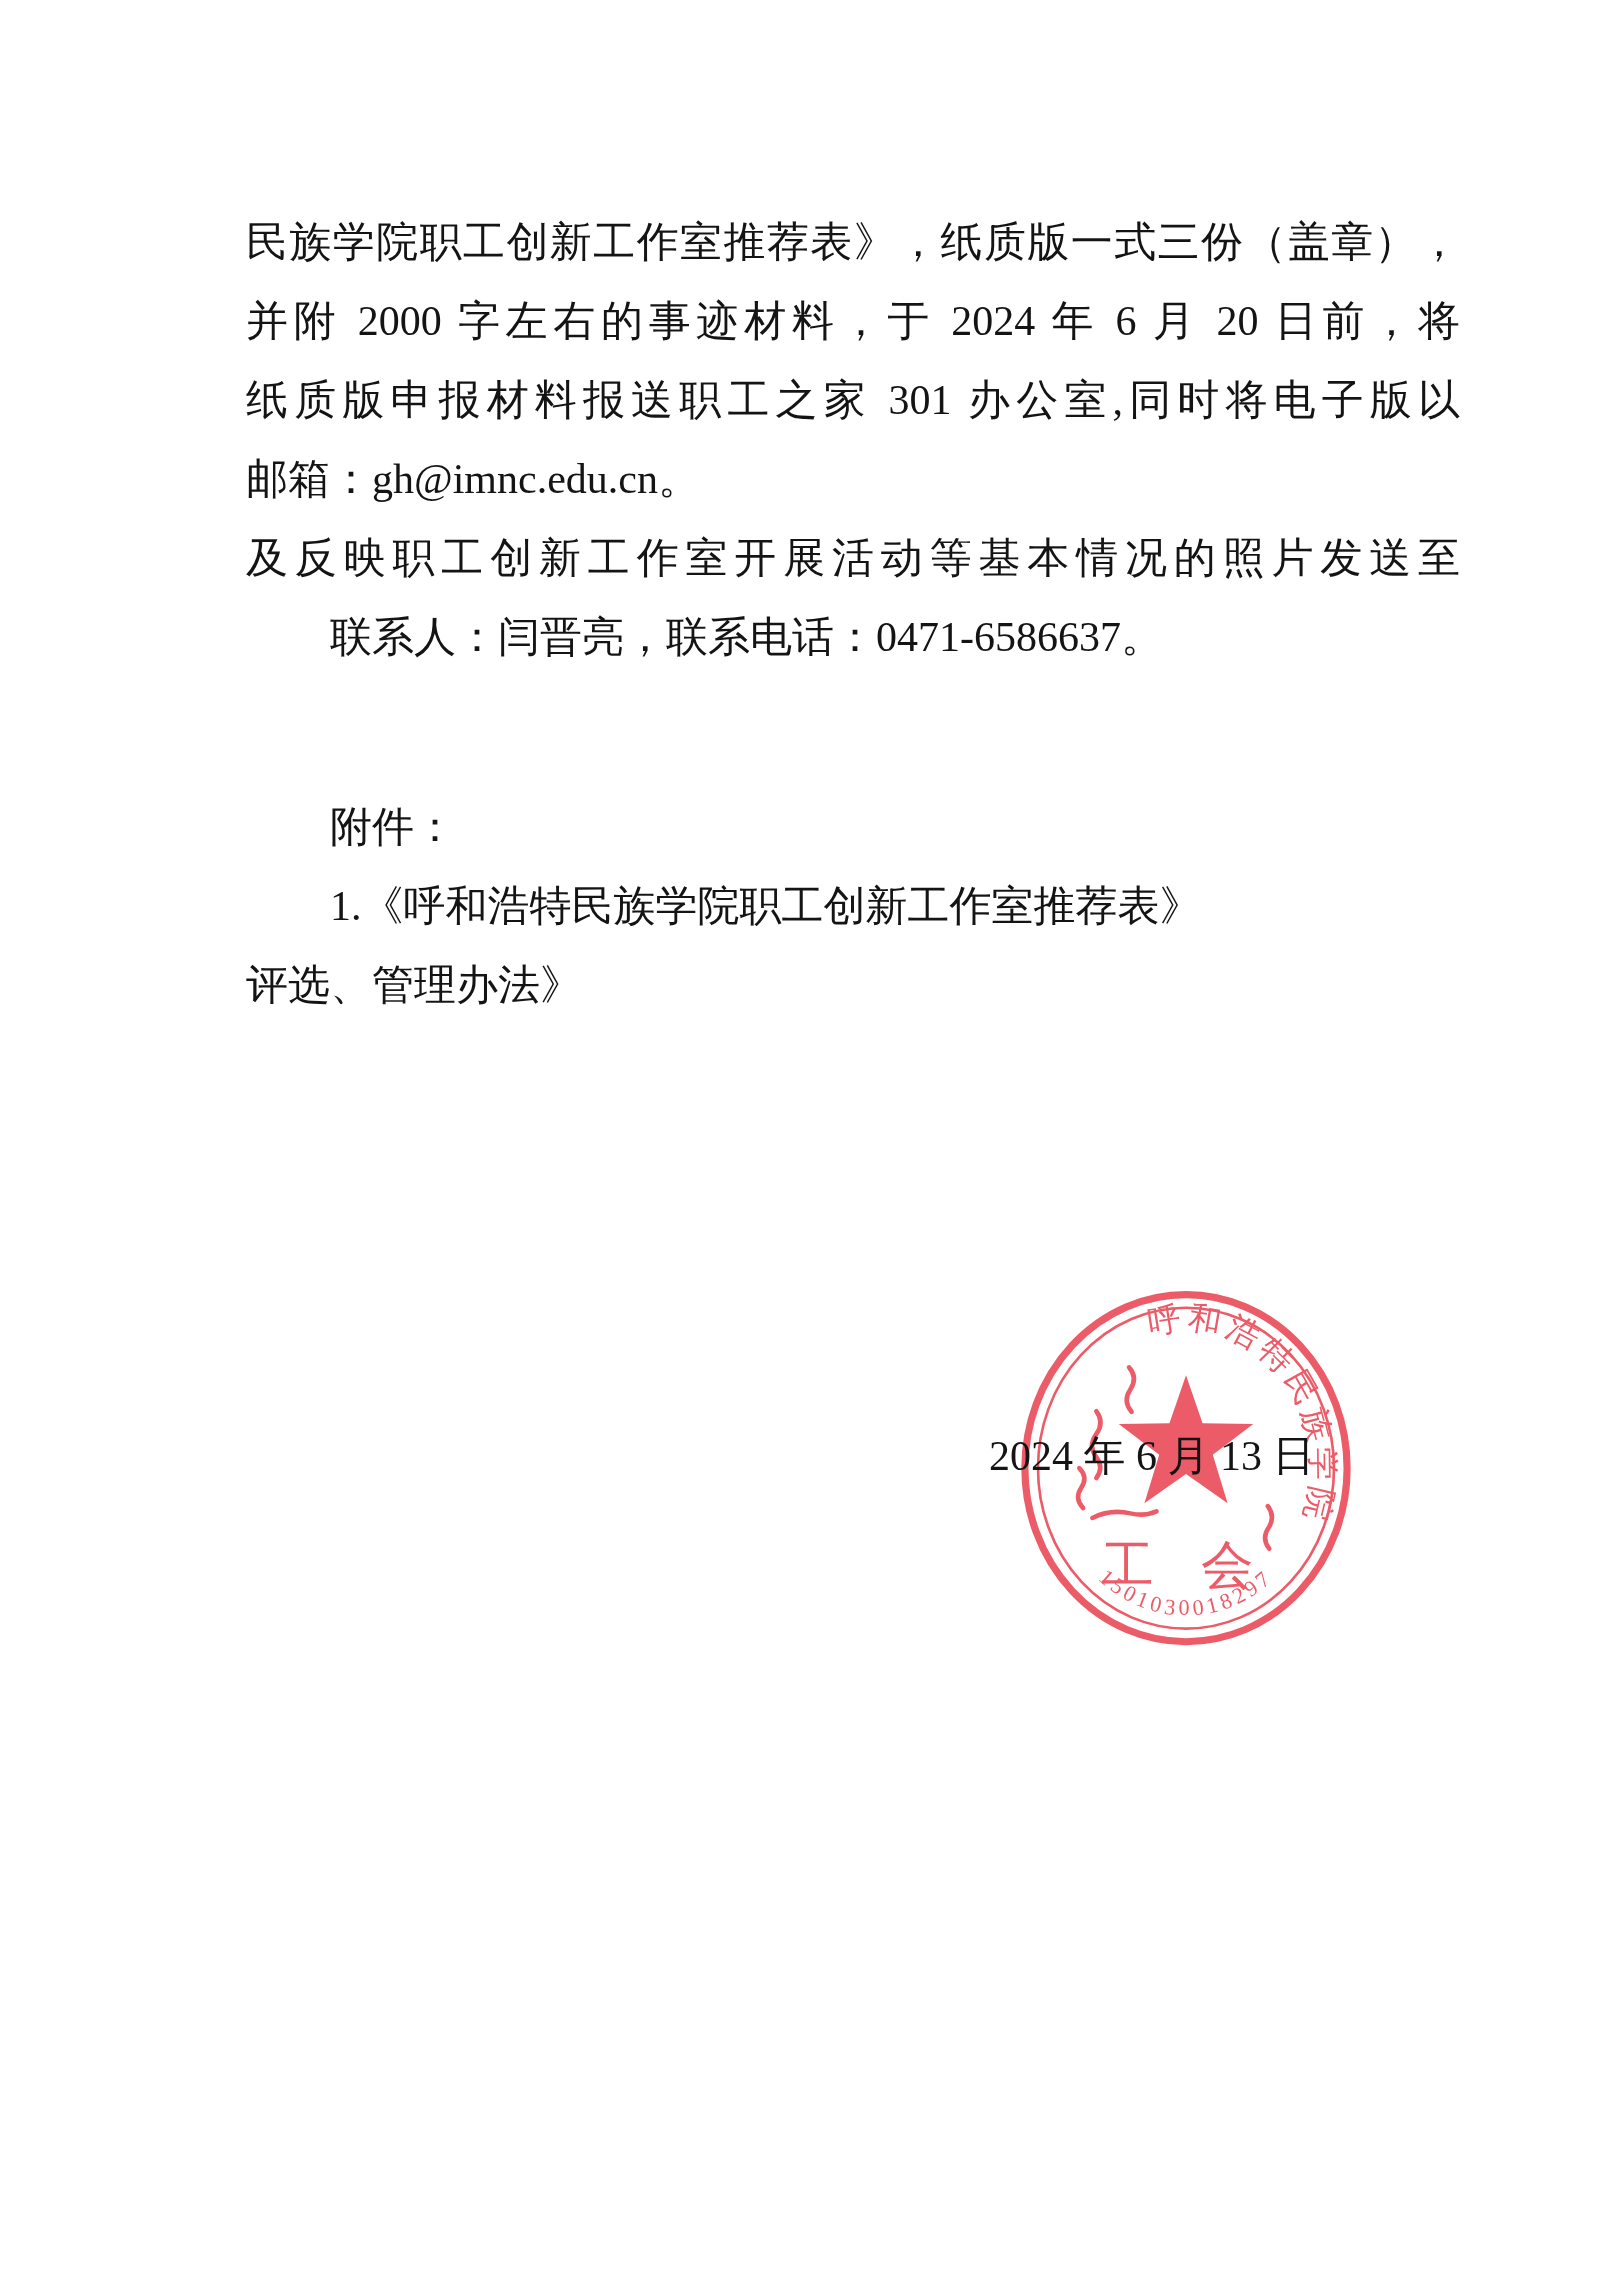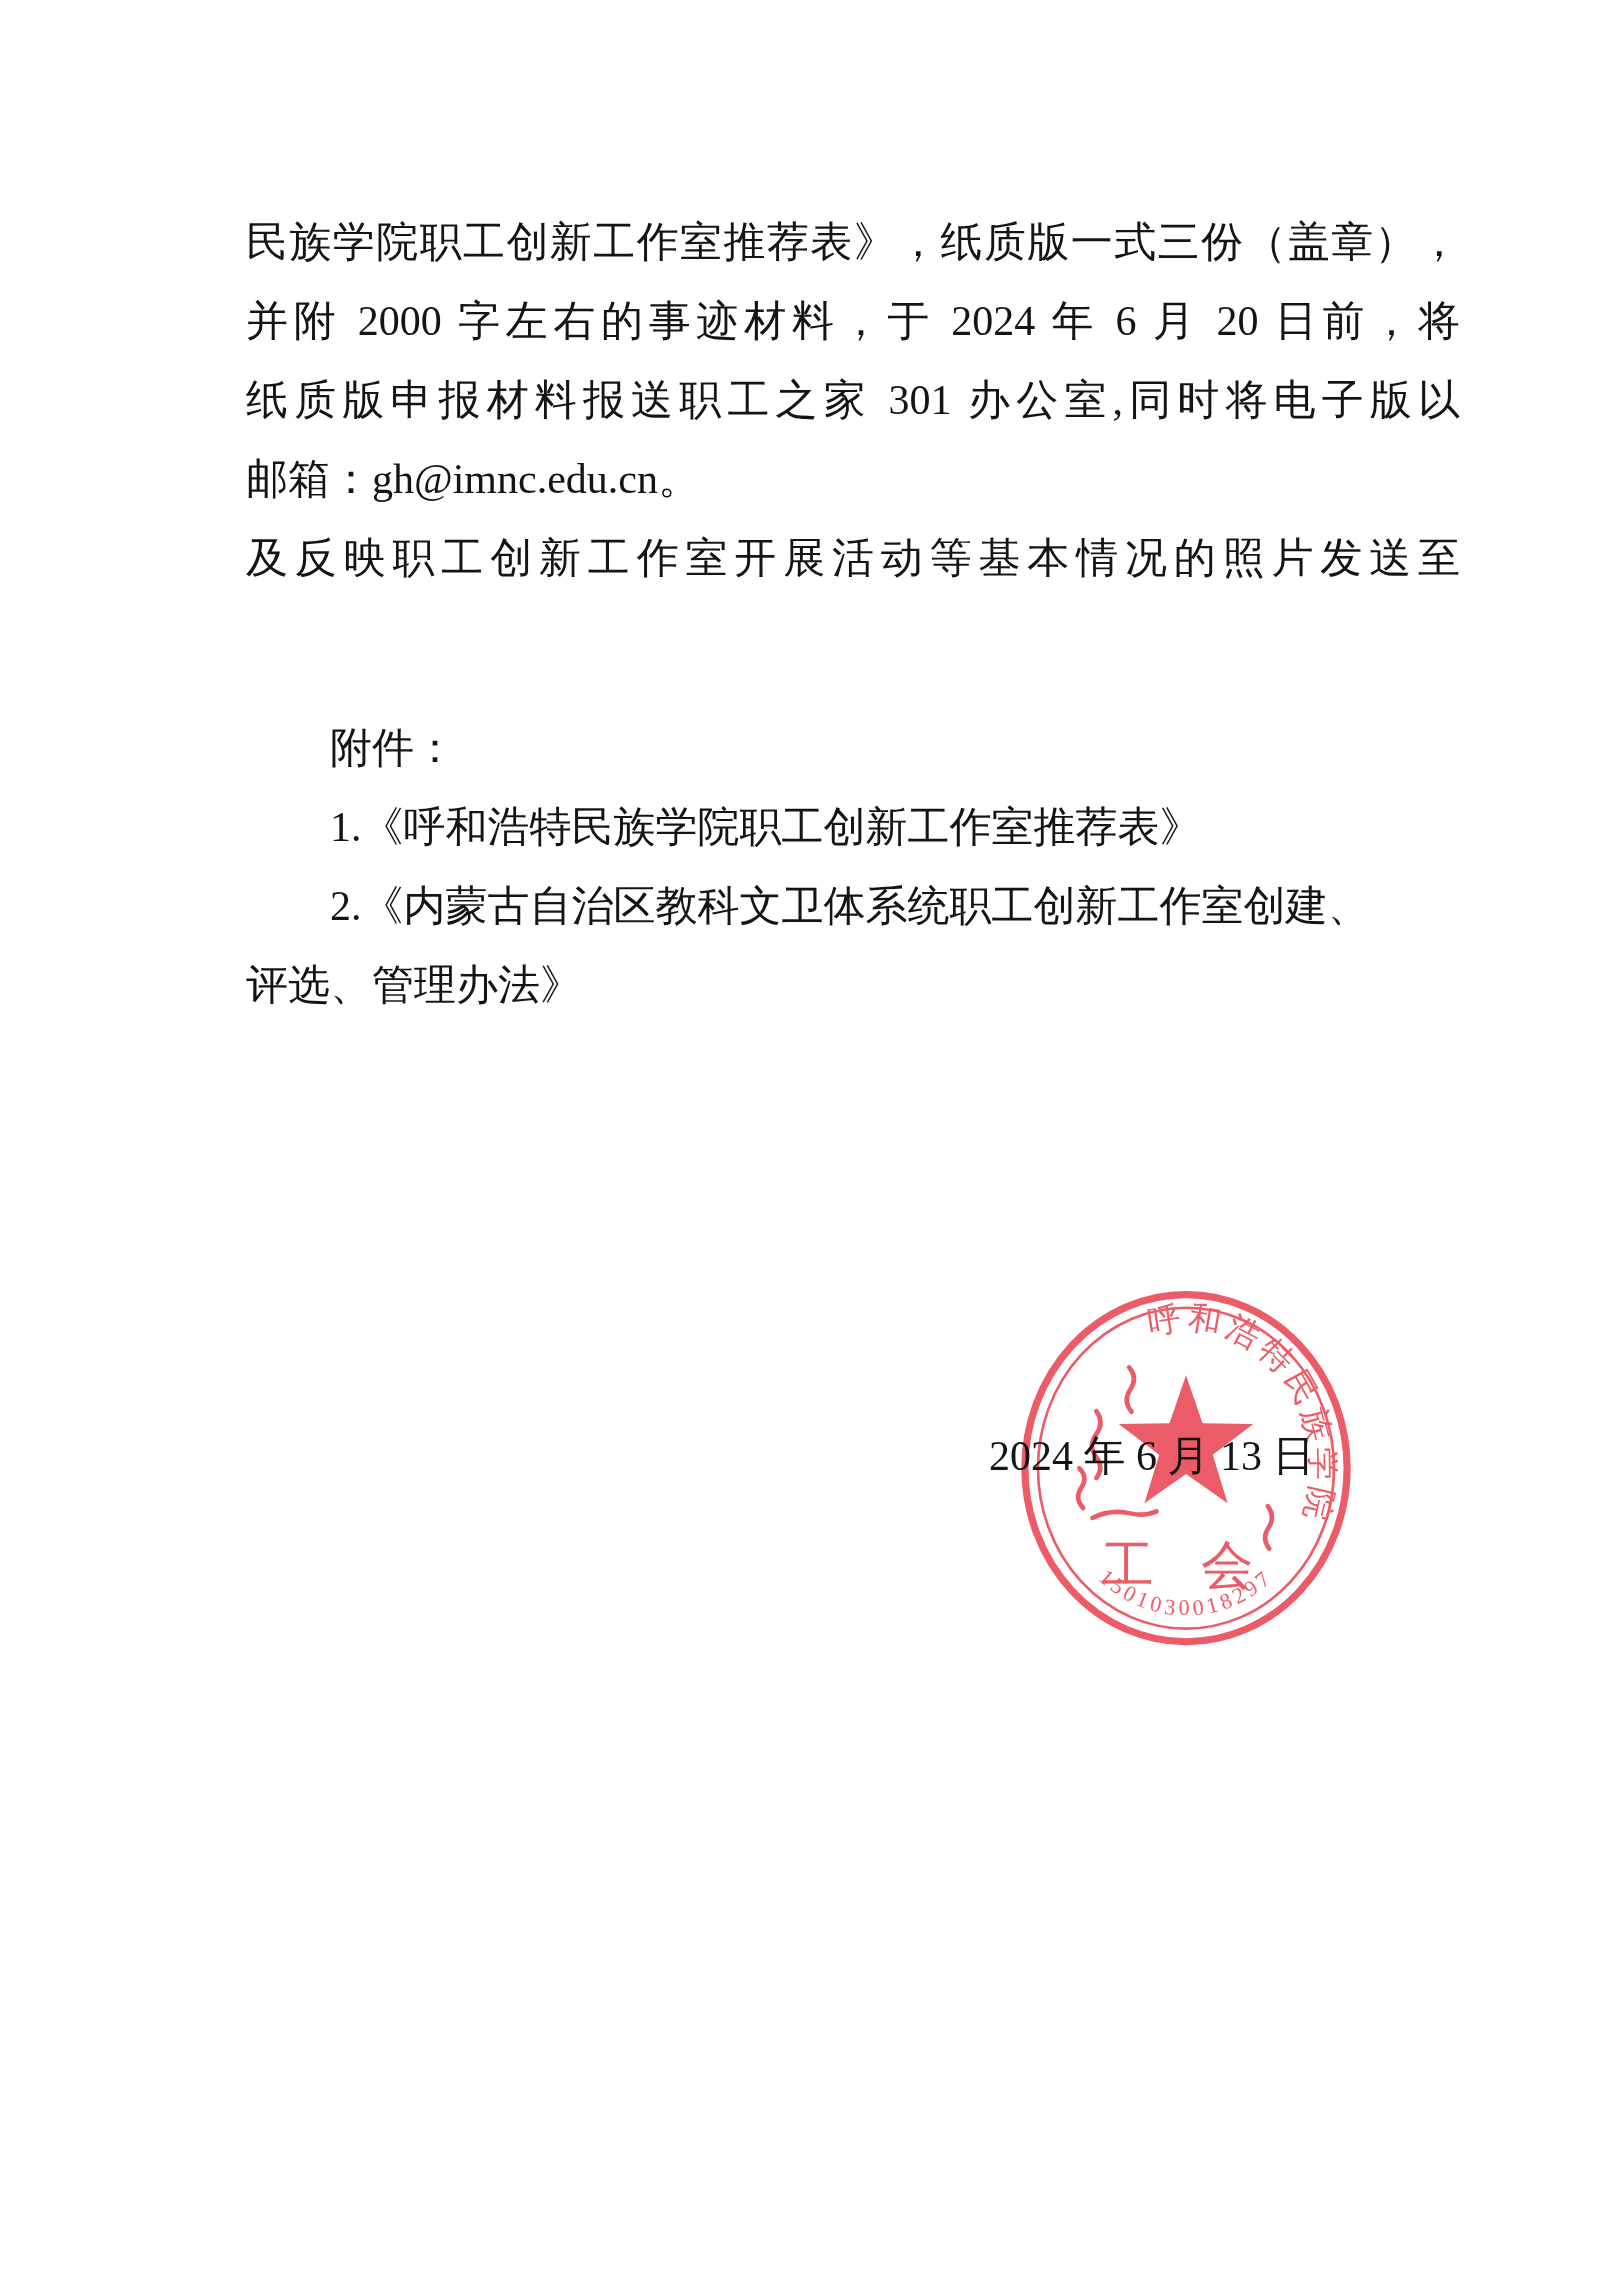--- a/index.html
+++ b/index.html
@@ -71,24 +71,24 @@
 <body>
 
 <div class="page">
 
   <div class="content">
     <div class="line fill">民族学院职工创新工作室推荐表》，纸质版一式三份（盖章），</div>
     <div class="line fill">并附 2000 字左右的事迹材料，于 2024 年 6 月 20 日前，将</div>
     <div class="line fill">纸质版申报材料报送职工之家 301 办公室,同时将电子版以</div>
     <div class="line">邮箱：gh@imnc.edu.cn。</div>
     <div class="line fill">及反映职工创新工作室开展活动等基本情况的照片发送至</div>
+    <div class="line indent">联系人：闫晋亮，联系电话：0471-6586637。</div>
     <div class="spacer"></div>
     <div class="line indent">附件：</div>
     <div class="line indent">1.《呼和浩特民族学院职工创新工作室推荐表》</div>
-    <div class="line indent">2.《内蒙古自治区教科文卫体系统职工创新工作室创建、</div>
     <div class="line">评选、管理办法》</div>
   </div>
 
   <div class="sig-date">2024 年 6 月 13 日</div>
 
   <svg class="stamp" viewBox="0 0 510 548" xmlns="http://www.w3.org/2000/svg">
     <defs>
       <path id="arcTop" d="M 159 88.4 A 192 212 0 0 1 412.3 393.6" fill="none"></path>
       <path id="arcBottom" d="M 77.5 384.5 A 205 225 0 0 0 432.5 384.5" fill="none"></path>
     </defs>

